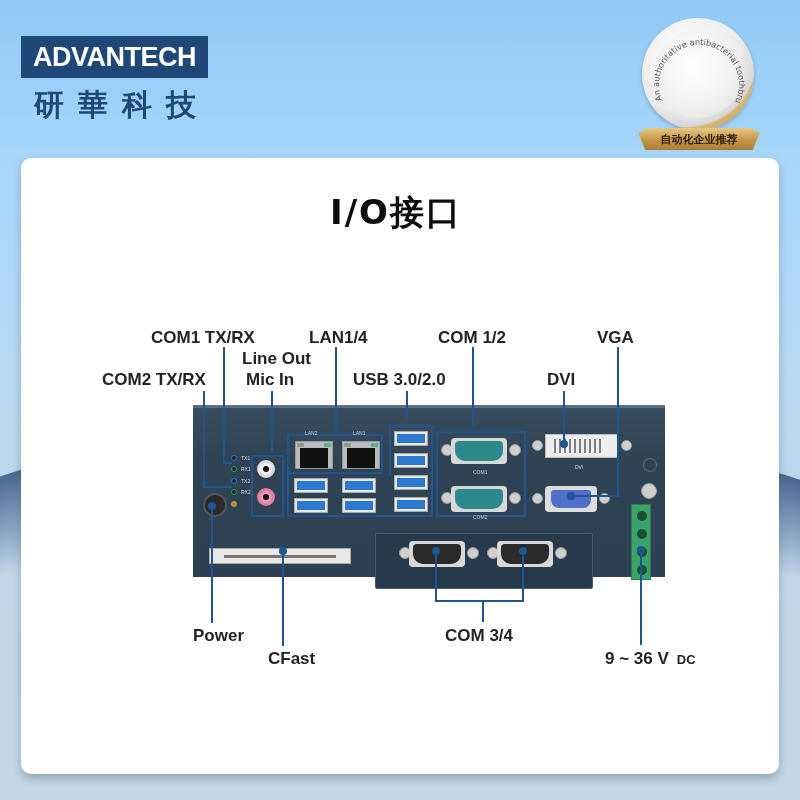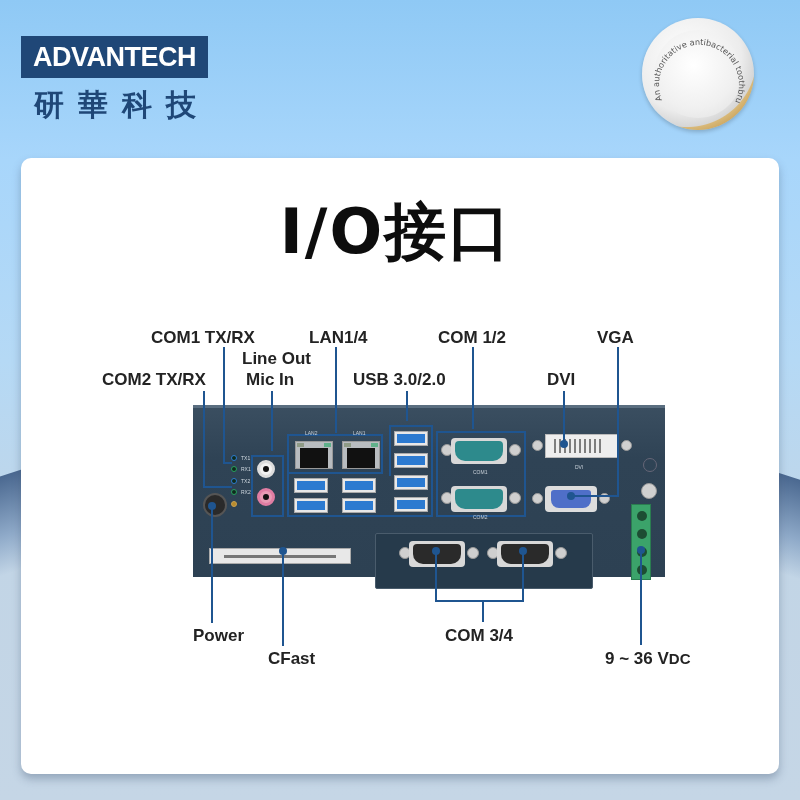--- a/index.html
+++ b/index.html
@@ -59,30 +59,30 @@
   }
 
   
   .card {
     position: absolute; left: 21px; top: 158px; width: 758px; height: 616px;
     background: #fff; border-radius: 10px;
     box-shadow: 0 5px 8px rgba(60,80,110,0.35);
   }
   .title {
     position: absolute; left: 0; top: 190px; width: 792px; text-align: center;
-    font-family: "DejaVu Sans", sans-serif; font-weight: 700; font-size: 62px; color: #0d0d0d;
+    font-family: "DejaVu Sans", sans-serif; font-weight: 700; font-size: 34px; color: #0d0d0d;
     letter-spacing: 2px;
   }
 
   
   .lbl {
     position: absolute; font-family: "Liberation Sans", sans-serif; font-weight: 700;
     font-size: 17px; color: #232323; white-space: nowrap;
   }
-  .lbl .sub { font-size: 15px; }
+  .lbl .sub { font-size: 13px; margin-left: 8px; }
   .line { position: absolute; background: #1f5590; }
   .dot { position: absolute; width: 8px; height: 8px; border-radius: 50%; background: #1f5590; }
 
   
   .device {
     position: absolute; left: 193px; top: 405px; width: 472px; height: 172px;
     background: linear-gradient(180deg, #3a4e60 0%, #2f4355 30%, #2d4153 100%);
     border-top: 3px solid #5a6e80;
   }
   .dev-inner { position: absolute; inset: 0; }
@@ -140,20 +140,23 @@
   <div class="badge-ring"></div>
   <div class="badge-inner"></div>
   <svg class="badge-arc" viewBox="0 0 108 108">
     <defs>
         <path id="arcp" d="M 18 80 A 40 40 0 1 1 92 80"></path>
       </defs>
     <text font-size="8.2" fill="#555" font-family="DejaVu Sans, sans-serif">
       <textPath href="#arcp">An authoritative antibacterial toothbrush</textPath>
     </text>
   </svg>
+  <div class="badge-ribbon">
+    <span>自动化企业推荐</span>
+  </div>
 </div>
 
 <div class="card"></div>
 <div class="title">I/O接口</div>
 
 <div class="lbl" style="left:151px;top:328px;">COM1 TX/RX</div>
 <div class="lbl" style="left:102px;top:370px;">COM2 TX/RX</div>
 <div class="lbl" style="left:242px;top:349px;">Line Out</div>
 <div class="lbl" style="left:246px;top:370px;">Mic In</div>
 <div class="lbl" style="left:309px;top:328px;">LAN1/4</div>

